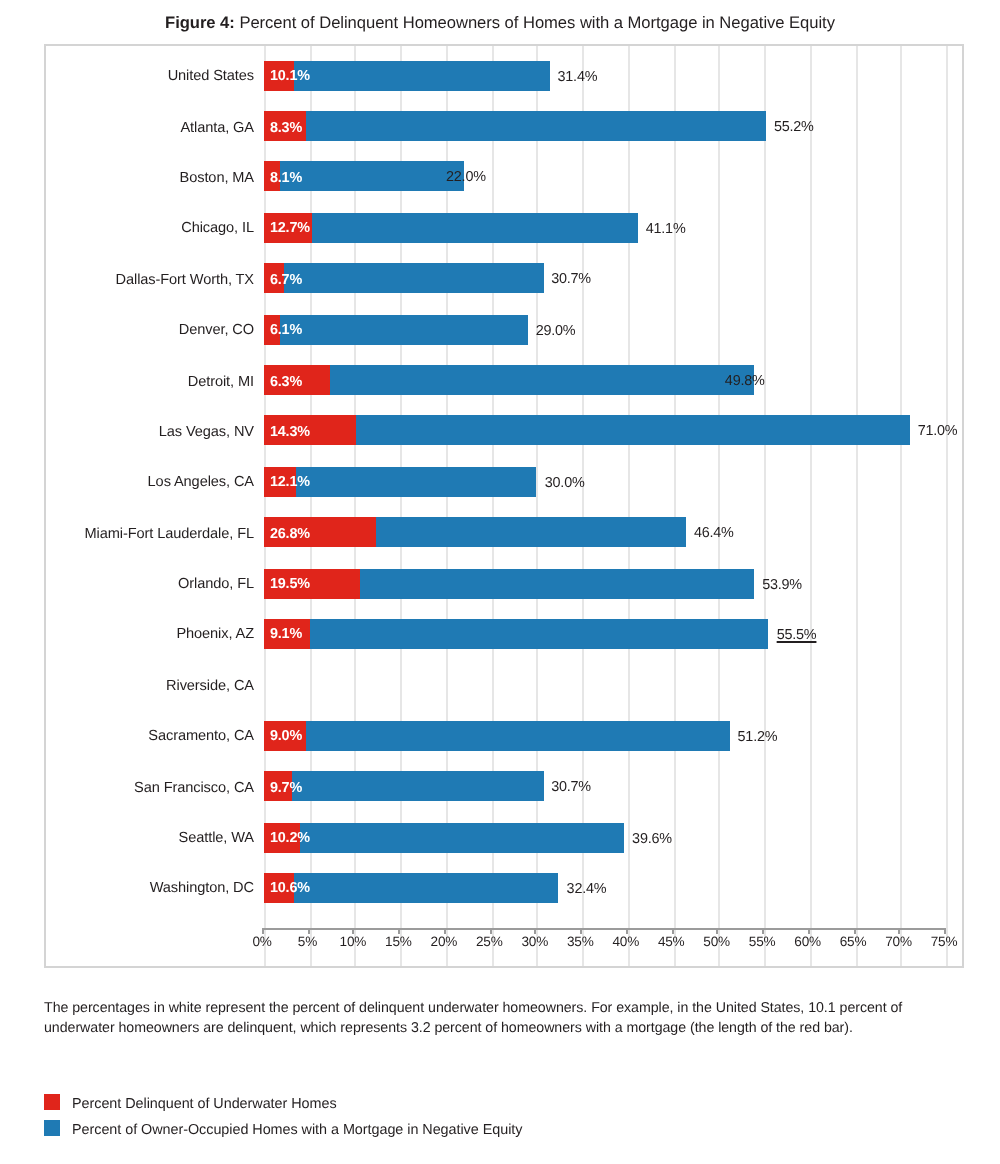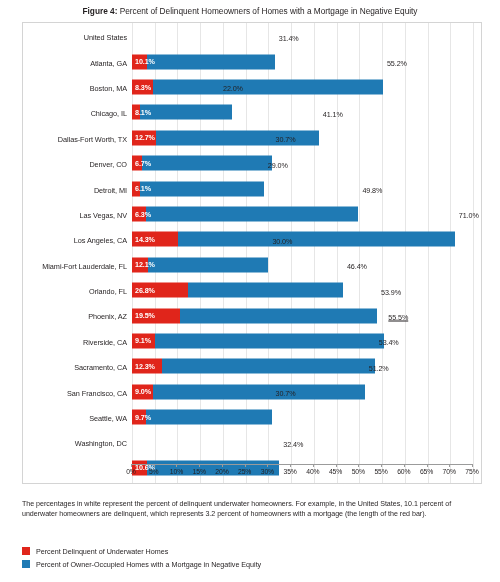--- a/index.html
+++ b/index.html
@@ -42,21 +42,21 @@
     white-space: nowrap; letter-spacing: -0.05px;
   }
 
   .track {
     position: relative; flex: 1 1 auto; height: 100%;
   }
 
   .bar-wrap {
     position: absolute; left: 0; top: 50%;
     transform: translateY(-50%);
-    height: 15px; display: flex; align-items: flex-start; margin-top: 24px;
+    height: 15px; display: flex; align-items: flex-start;
   }
   .seg-red {
     background: #e0251b; height: 100%;
     display: flex; align-items: center; flex: 0 0 auto;
     position: relative; z-index: 2;
   }
   .seg-blue {
     background: #1f7ab4; height: 100%; flex: 0 0 auto;
   }
   .red-val {
@@ -207,21 +207,21 @@
               </div>
               <div class="seg-blue" style="width: 123.669px;"></div>
             </div>
             <span class="blue-val" style="left: 135.853px;">29.0%</span>
           </div>
         </div>
         <div class="row">
           <div class="cat-label">Detroit, MI</div>
           <div class="track">
             <div class="bar-wrap">
-              <div class="seg-red" style="width: 14px;">
+              <div class="seg-red" style="width: 33px;">
                 <span class="red-val">6.3%</span>
               </div>
               <div class="seg-blue" style="width: 212.329px;"></div>
             </div>
             <span class="blue-val" style="left: 230.424px;">49.8%</span>
           </div>
         </div>
         <div class="row">
           <div class="cat-label">Las Vegas, NV</div>
           <div class="track">
@@ -277,29 +277,20 @@
               <div class="seg-red" style="width: 23.188px;">
                 <span class="red-val">9.1%</span>
               </div>
               <div class="seg-blue" style="width: 229.152px;"></div>
             </div>
             <span class="blue-val" style="left: 256.34px; text-decoration: underline;">55.5%</span>
           </div>
         </div>
         <div class="row">
           <div class="cat-label">Riverside, CA</div>
-          <div class="track">
-            <div class="bar-wrap">
-              <div class="seg-red" style="width: 30.008px;">
-                <span class="red-val">12.3%</span>
-              </div>
-              <div class="seg-blue" style="width: 212.784px;"></div>
-            </div>
-            <span class="blue-val" style="left: 246.792px;">53.4%</span>
-          </div>
         </div>
         <div class="row">
           <div class="cat-label">Sacramento, CA</div>
           <div class="track">
             <div class="bar-wrap">
               <div class="seg-red" style="width: 20.9147px;">
                 <span class="red-val">9.0%</span>
               </div>
               <div class="seg-blue" style="width: 211.875px;"></div>
             </div>
@@ -313,20 +304,29 @@
               <div class="seg-red" style="width: 13.64px;">
                 <span class="red-val">9.7%</span>
               </div>
               <div class="seg-blue" style="width: 125.943px;"></div>
             </div>
             <span class="blue-val" style="left: 143.583px;">30.7%</span>
           </div>
         </div>
         <div class="row">
           <div class="cat-label">Seattle, WA</div>
+          <div class="track">
+            <div class="bar-wrap">
+              <div class="seg-red" style="width: 18.1867px;">
+                <span class="red-val">10.2%</span>
+              </div>
+              <div class="seg-blue" style="width: 161.861px;"></div>
+            </div>
+            <span class="blue-val" style="left: 184.048px;">39.6%</span>
+          </div>
         </div>
         <div class="row">
           <div class="cat-label">Washington, DC</div>
           <div class="track">
             <div class="bar-wrap">
               <div class="seg-red" style="width: 15.4587px;">
                 <span class="red-val">10.6%</span>
               </div>
               <div class="seg-blue" style="width: 131.853px;"></div>
             </div>

